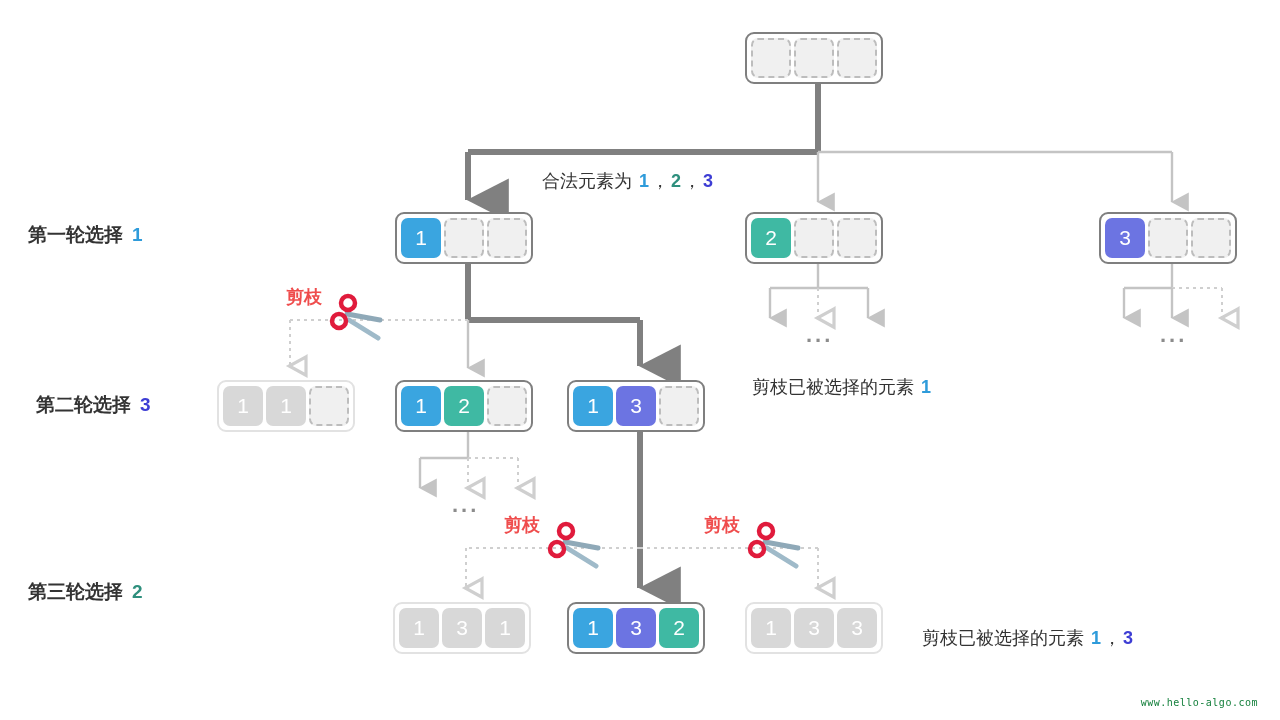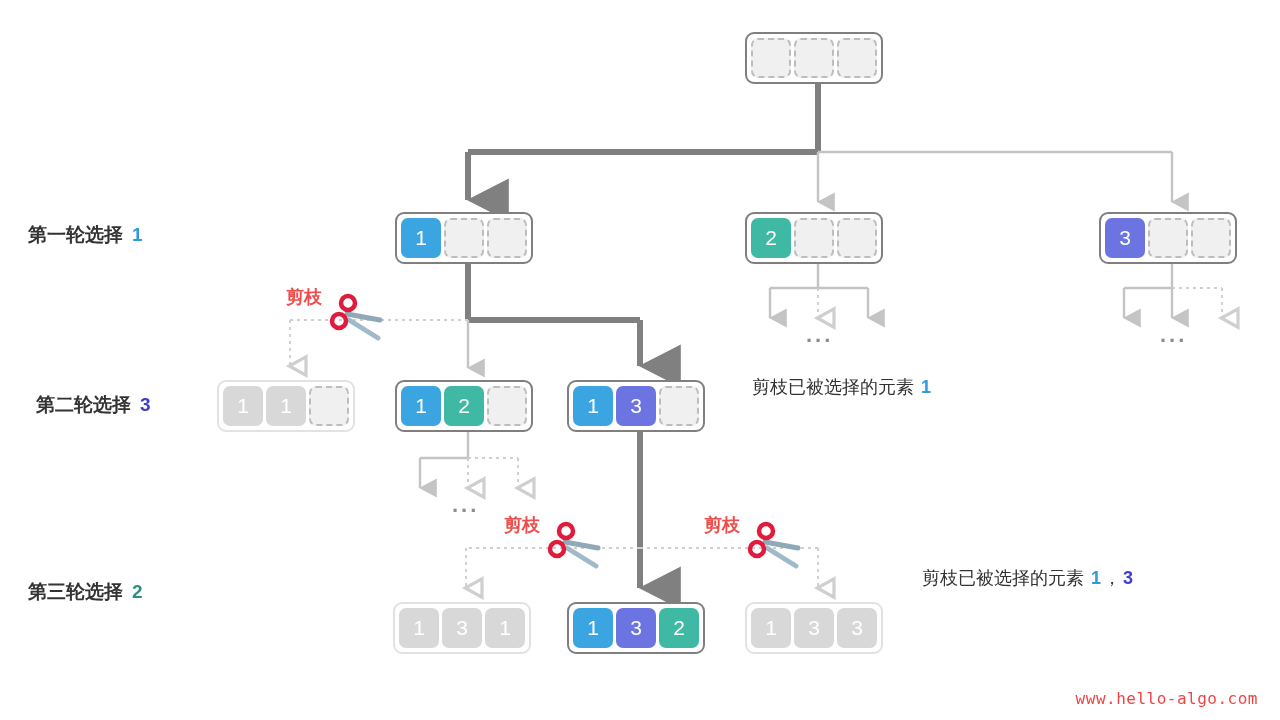--- a/index.html
+++ b/index.html
@@ -92,22 +92,22 @@
     letter-spacing:3px;
     color:#8c8c8c;
     font-weight:bold;
   }
 
   
   .watermark{
     position:absolute;
     right:22px;bottom:12px;
     font-family:"DejaVu Sans Mono","Liberation Mono",monospace;
-    font-size:16px;
-    color:#ef4444;
+    font-size:10px;
+    color:#15803d;
     letter-spacing:0.5px;
   }
 </style>
 </head>
 <body>
 
 <div id="stage">
 
   <svg class="layer" viewBox="0 0 1280 720">
     <defs>
@@ -197,29 +197,33 @@
   <div class="rowlabel" style="left:28px;top:222px;">
     <span>第一轮选择</span><span class="val c1">1</span>
   </div>
   <div class="rowlabel" style="left:36px;top:392px;">
     <span>第二轮选择</span><span class="val c3">3</span>
   </div>
   <div class="rowlabel" style="left:28px;top:562px;margin-top:17px;">
     <span>第三轮选择</span><span class="val c2">2</span>
   </div>
 
+  <div class="legal" style="left:542px;top:169px;">
+    <span>合法元素为</span>
+    <span class="val c1">1</span><span>，</span><span class="val c2">2</span><span>，</span><span class="val c3">3</span>
+  </div>
 
   <div class="anno" style="left:752px;top:372px;">
     <div>
       <span>剪枝已被选择的元素</span>
       <span class="val c1">1</span>
     </div>
   </div>
 
-  <div class="anno" style="left:922px;top:563px;">
+  <div class="anno" style="left:922px;top:623px;">
     <div>
       <span>剪枝已被选择的元素</span>
       <span class="val c1">1</span><span>，</span><span class="val c3">3</span>
     </div>
   </div>
 
   <div class="prune" style="left:286px;top:285px;">剪枝</div>
   <div class="prune" style="left:504px;top:513px;">剪枝</div>
   <div class="prune" style="left:704px;top:513px;">剪枝</div>
 

